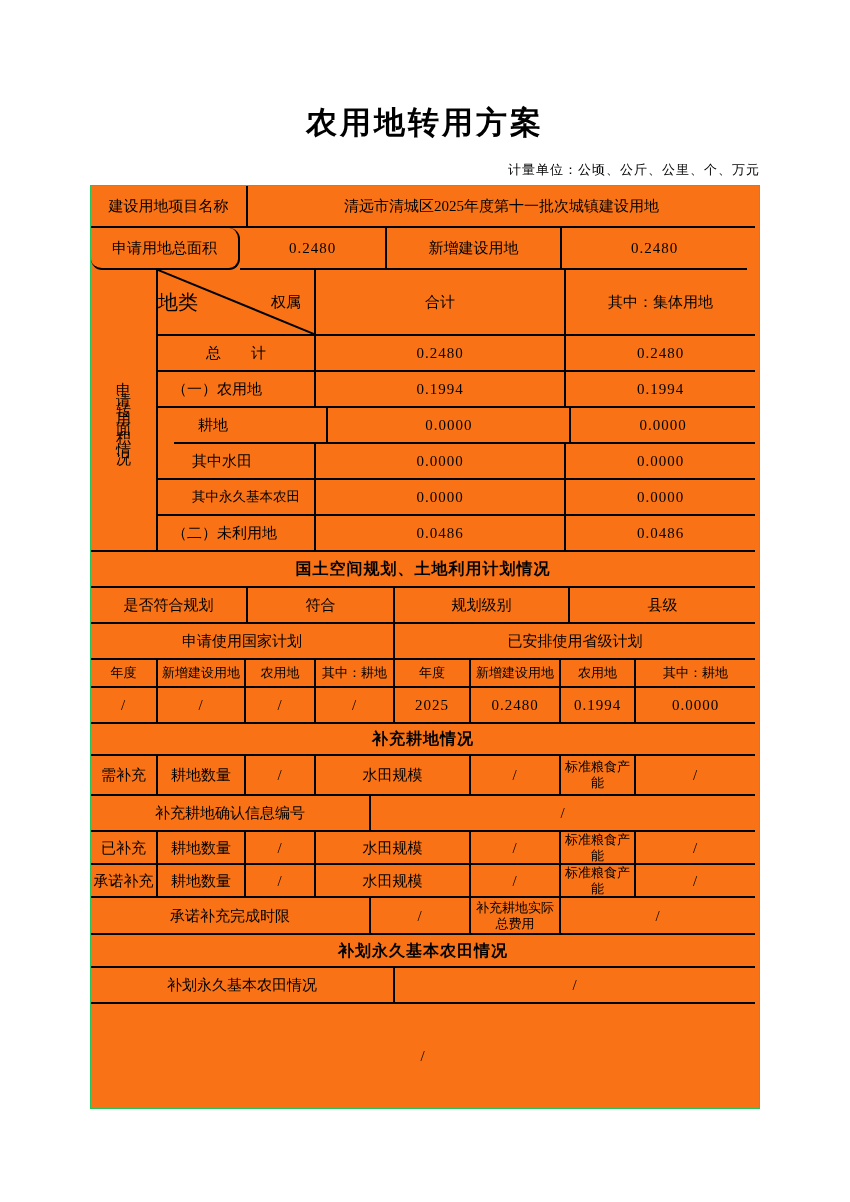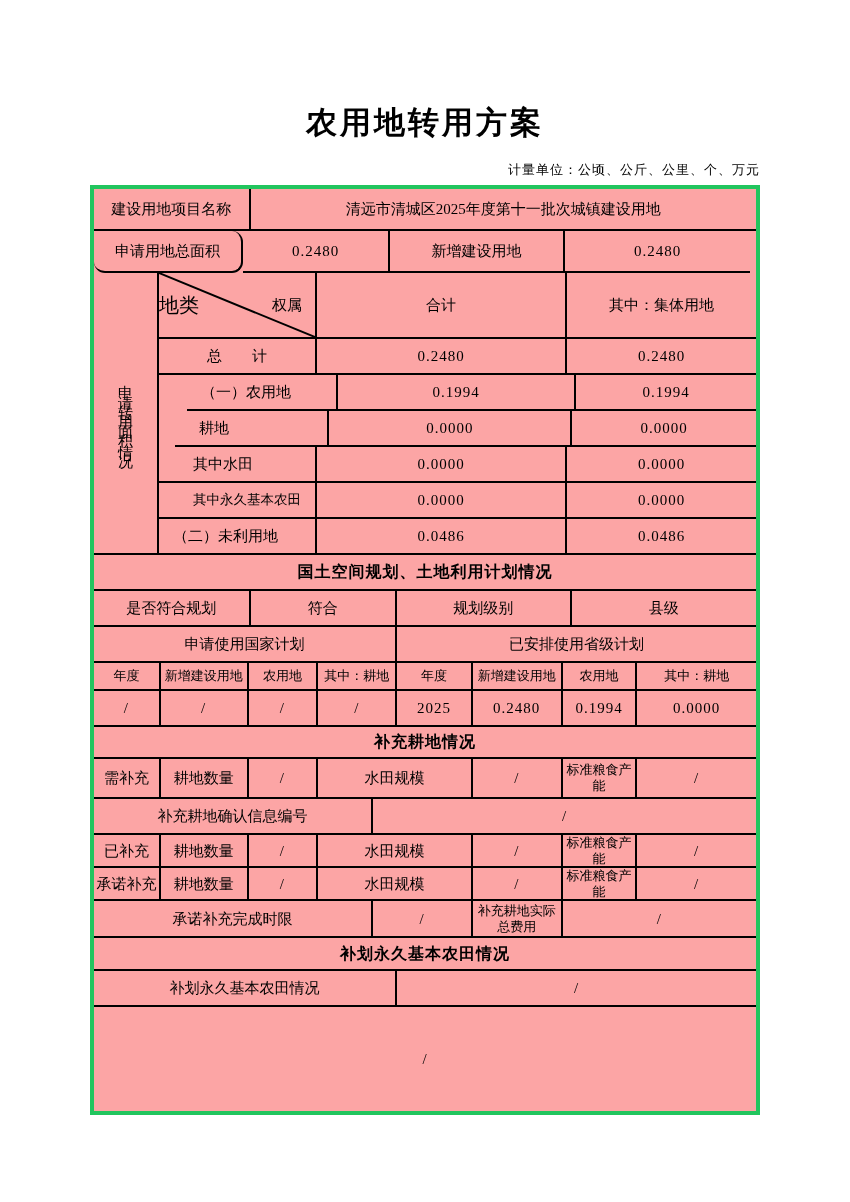--- a/index.html
+++ b/index.html
@@ -12,21 +12,21 @@
     position:absolute;top:102px;left:0;width:850px;text-align:center;
     font-size:31px;font-weight:700;letter-spacing:3px;
     font-family:"Liberation Serif","DejaVu Serif",serif;
   }
   .note{
     position:absolute;top:161px;left:90px;width:670px;text-align:right;
     font-size:13px;letter-spacing:1px;
   }
   .tbl{
     position:absolute;left:90px;top:185px;width:670px;
-    border:4px solid #22c55e;box-sizing:border-box;background:#fca5a5;
+    border:1px solid #22c55e;box-sizing:border-box;background:#f97316;
   }
   .row{display:flex;}
   .cell{
     box-sizing:border-box;border-right:2px solid #000;border-bottom:2px solid #000;
     display:flex;align-items:center;justify-content:center;text-align:center;
     font-size:15px;line-height:1.2;padding:1px 2px;overflow:hidden;
   }
   .lc{border-right:none;}
   .nb{border-bottom:none;}
   .hd{font-weight:700;font-size:16px;font-family:"Liberation Sans","DejaVu Sans",sans-serif;letter-spacing:1px;}
@@ -75,21 +75,21 @@
             <span class="db">权属</span>
           </div>
           <div class="cell" style="width: 250px; height: 66px;">合计</div>
           <div class="cell lc" style="width: 189px; height: 66px;">其中：集体用地</div>
         </div>
         <div class="row" style="height: 36px;">
           <div class="cell" style="width: 158px; height: 36px;">总　　计</div>
           <div class="cell num" style="width: 250px; height: 36px;">0.2480</div>
           <div class="cell num lc" style="width: 189px; height: 36px;">0.2480</div>
         </div>
-        <div class="row" style="height: 36px; margin-left: 28px;">
+        <div class="row" style="height: 36px;">
           <div class="cell pl1" style="width: 158px; height: 36px;">（一）农用地</div>
           <div class="cell num" style="width: 250px; height: 36px;">0.1994</div>
           <div class="cell num lc" style="width: 189px; height: 36px;">0.1994</div>
         </div>
         <div class="row" style="height: 36px; margin-left: 16px;">
           <div class="cell pl2" style="width: 158px; height: 36px;">耕地</div>
           <div class="cell num" style="width: 250px; height: 36px;">0.0000</div>
           <div class="cell num lc" style="width: 189px; height: 36px;">0.0000</div>
         </div>
         <div class="row" style="height: 36px;">

